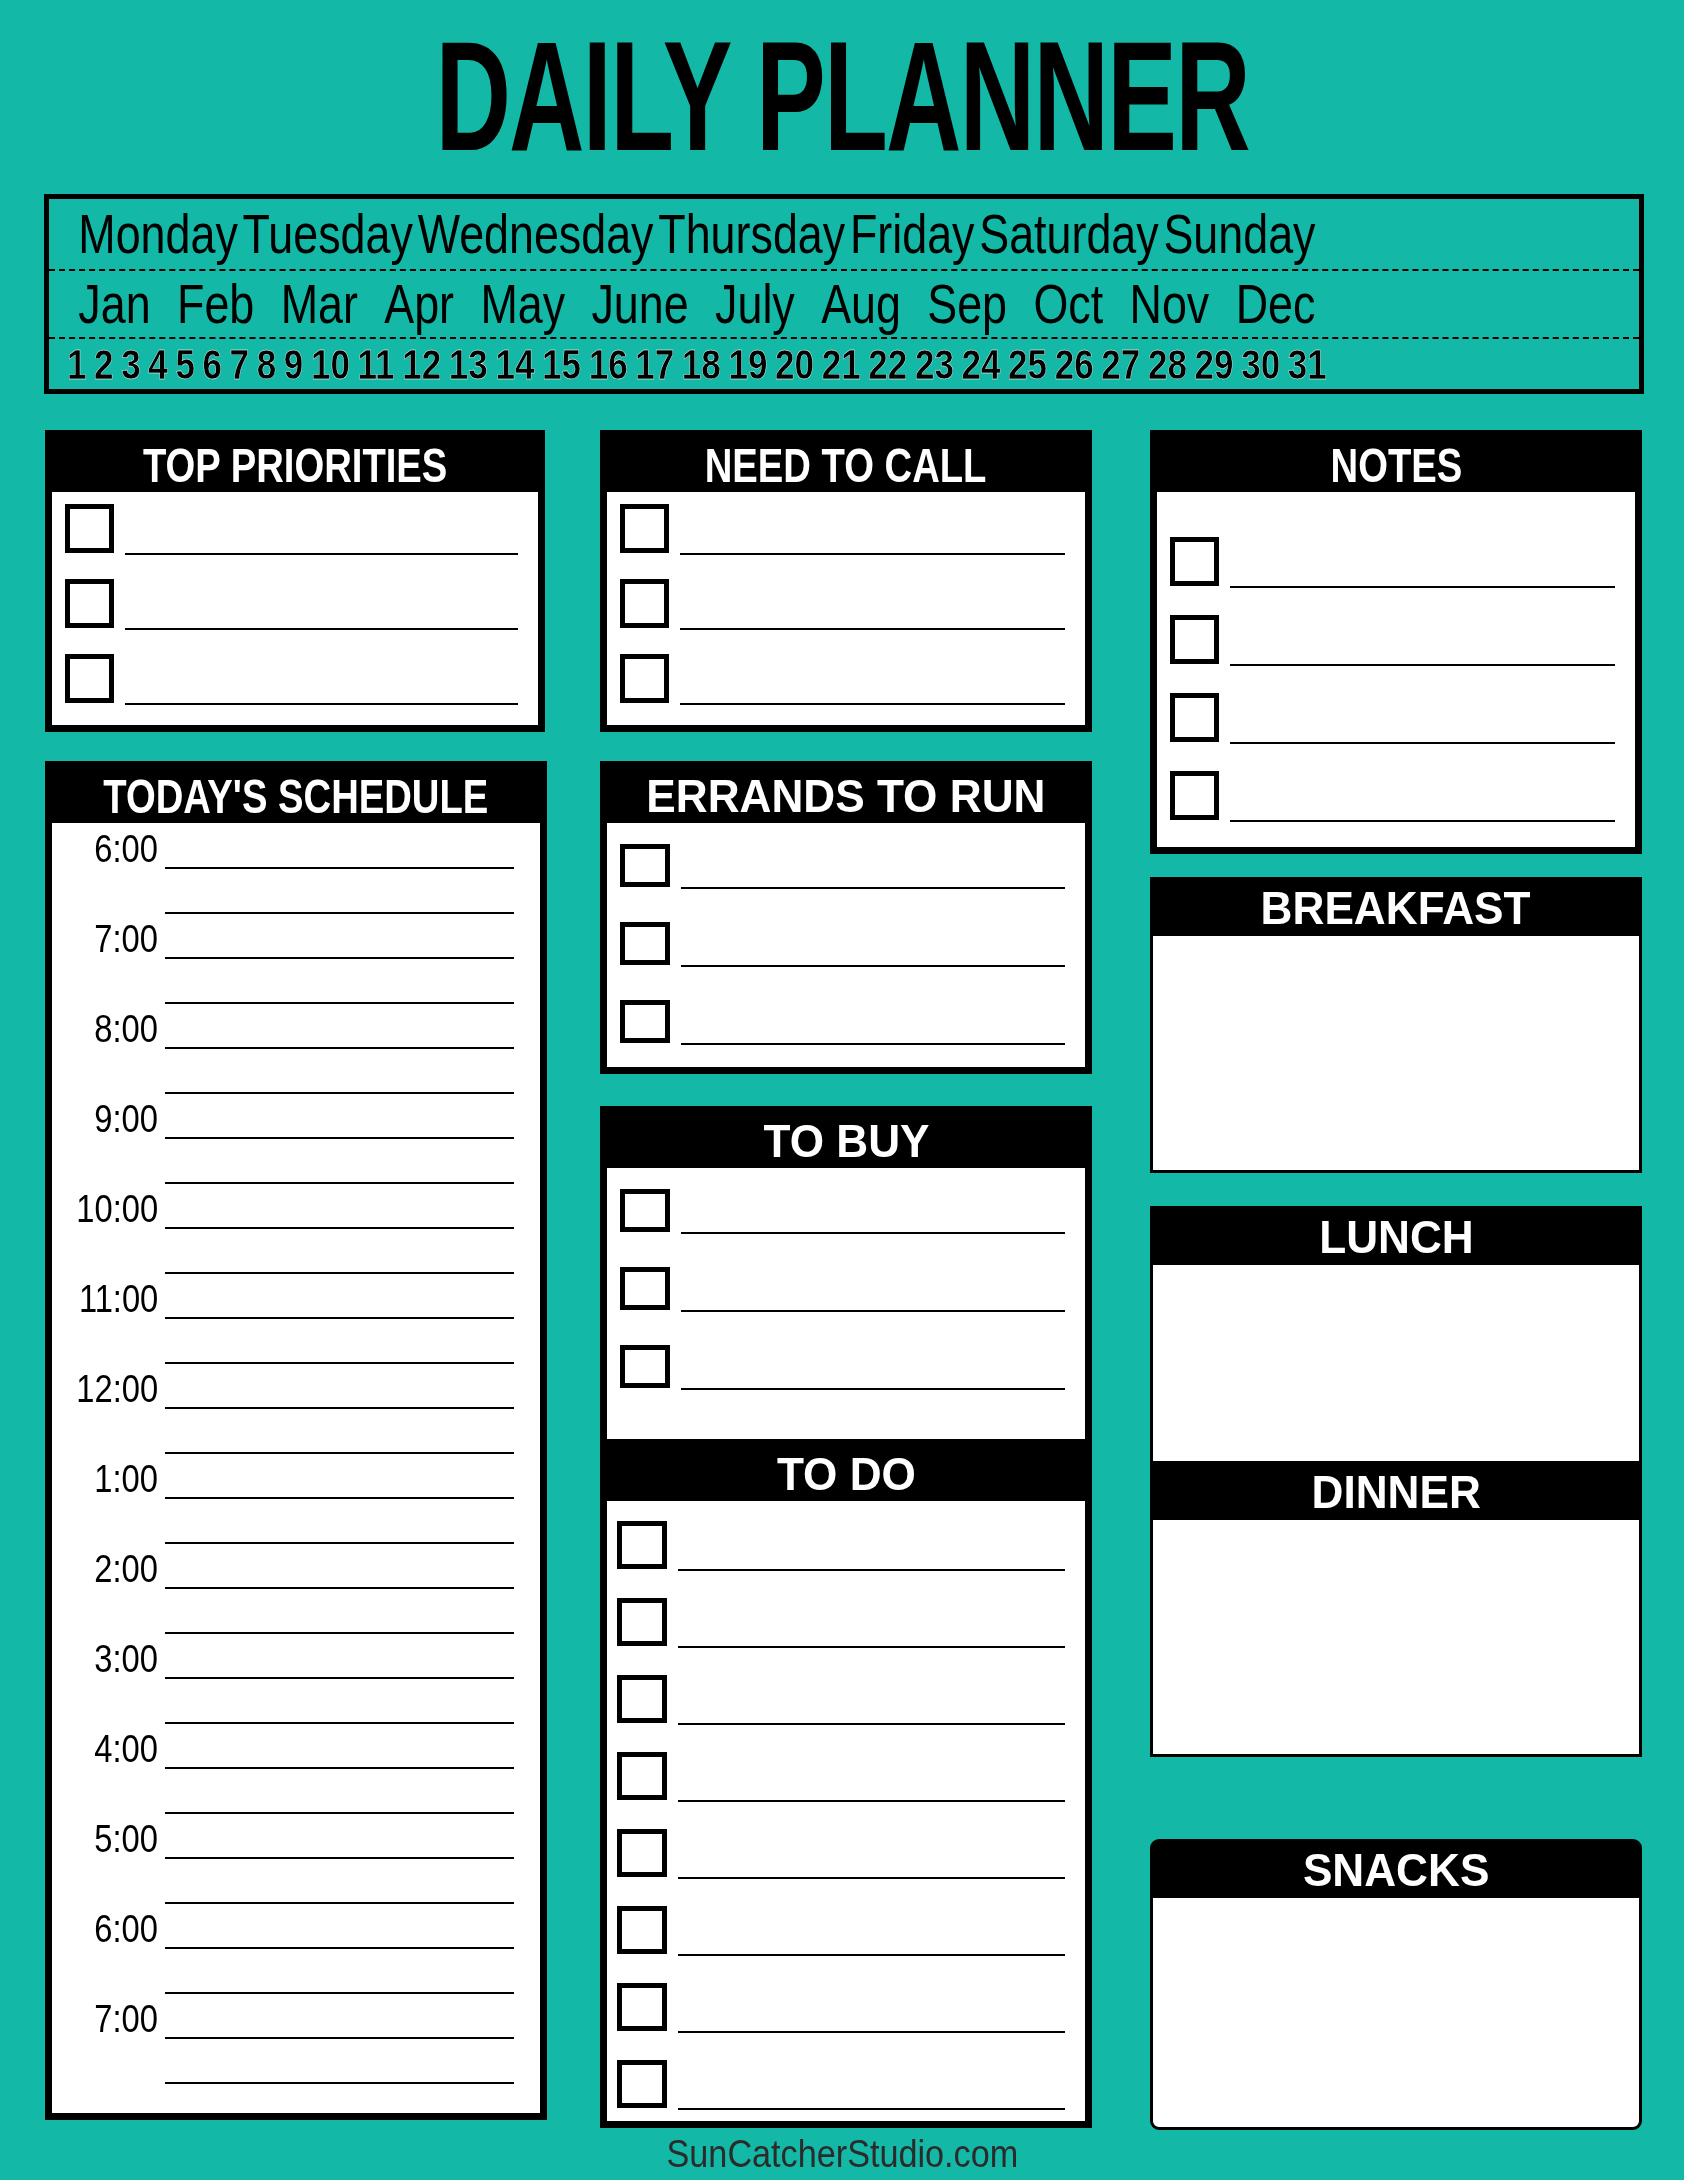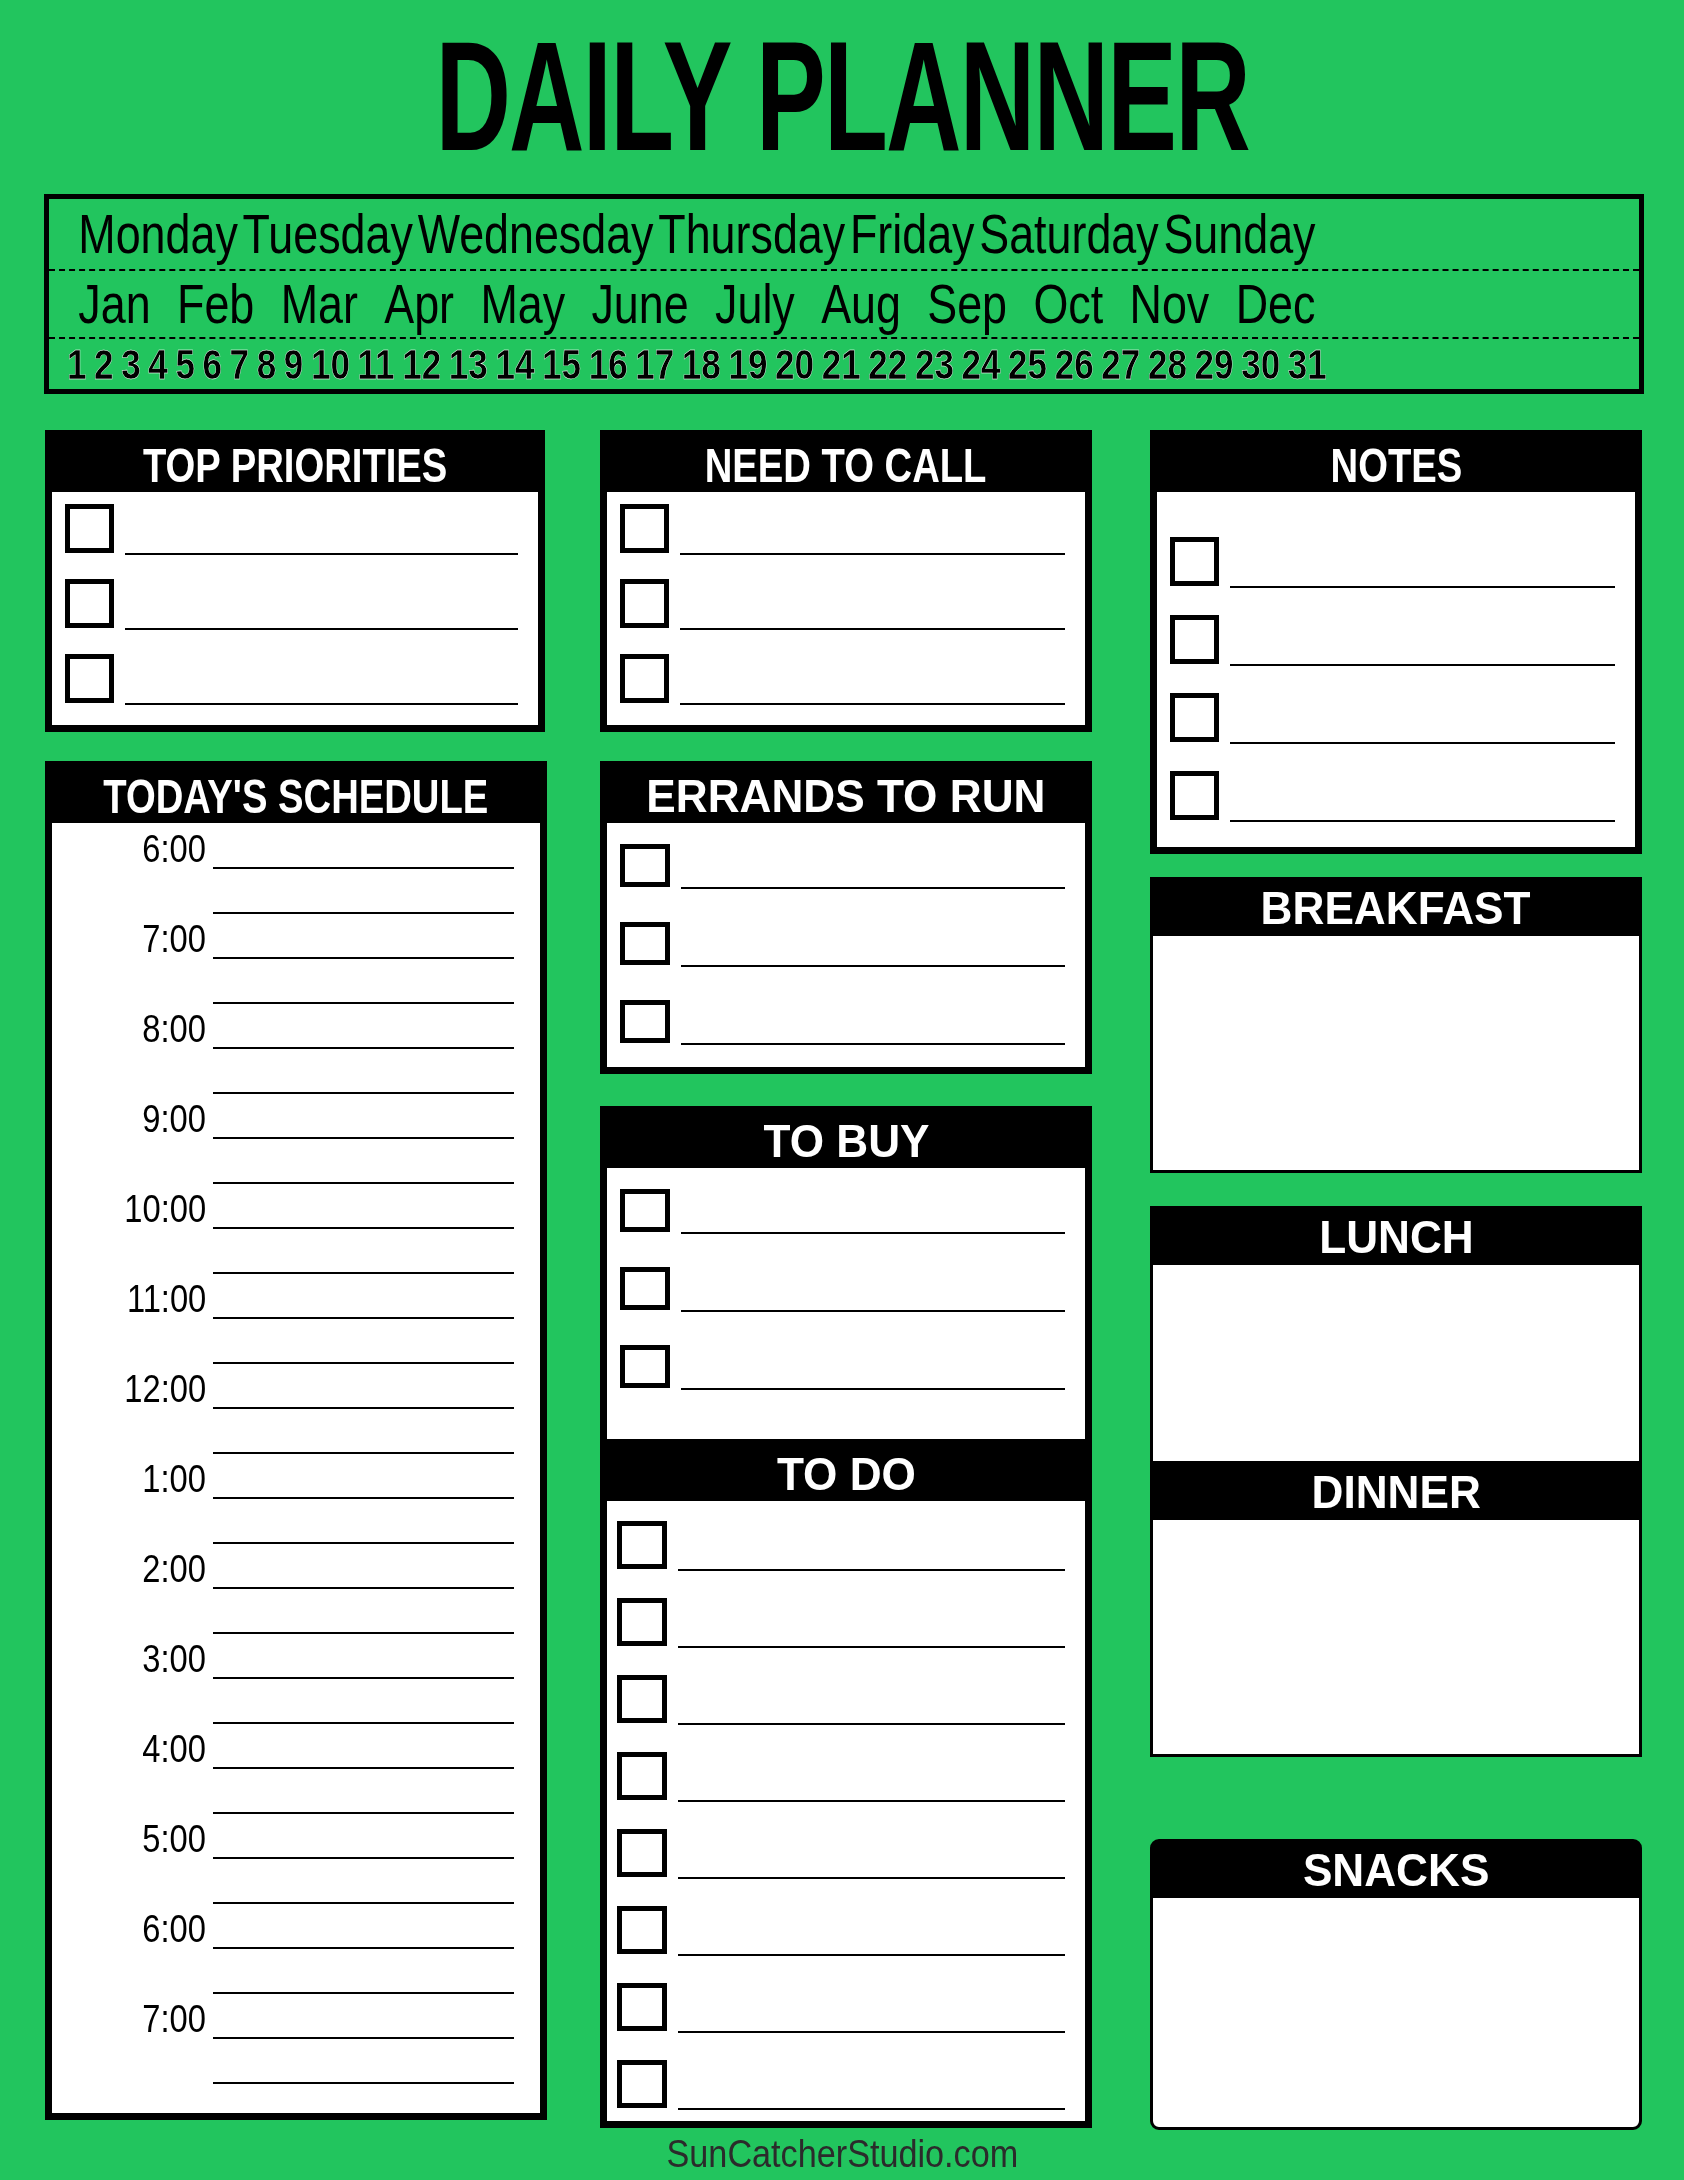--- a/index.html
+++ b/index.html
@@ -1,16 +1,16 @@
 <!DOCTYPE html>
 <html style="font-size:13.6px"><head>
 <meta charset="utf-8">
 <style>
   html,body{margin:0;padding:0;background:#ffffff;}
-  #canvas{position:relative;width:1685px;height:2181px;background:#22c55e;overflow:hidden;
+  #canvas{position:relative;width:1685px;height:2181px;background:#14b8a6;overflow:hidden;
           font-family:"Liberation Sans","DejaVu Sans",sans-serif;color:#000;}
 
   
   .title{position:absolute;top:15.3px;left:0;width:100%;text-align:center;white-space:nowrap;}
   .title-text{display:inline-block;font-weight:bold;font-size:156px;line-height:1.05;
               letter-spacing:-2.6px;transform:scaleX(0.67);transform-origin:50% 50%;}
 
   
   .calendar{position:absolute;left:44px;top:194px;width:1600px;height:200px;
             border:5.1px solid #000;box-sizing:border-box;}
@@ -39,21 +39,21 @@
   .cblist{--padt:12px;--rowh:75px;--cbh:49px;--cbw:49px;--cbml:12.8px;padding-top:var(--padt);}
   .cblist.notes{--padt:45px;--rowh:78px;}
   .cblist.short{--padt:21px;--rowh:78px;--cbh:43px;--cbw:50px;}
   .cblist.todo{--padt:19.6px;--rowh:77px;--cbh:48px;--cbw:50px;--cbml:10.2px;}
   .cbrow{height:var(--rowh);display:flex;align-items:flex-start;}
   .cb{width:var(--cbw);height:var(--cbh);box-sizing:border-box;border:5.1px solid #000;
       background:#fff;margin-left:var(--cbml);flex:0 0 auto;}
   .wline{flex:1;height:var(--cbh);border-bottom:2.6px solid #000;margin-left:11px;margin-right:20.4px;}
 
   
-  .sched-rows{padding-top:0.9px;padding-left:48px;}
+  .sched-rows{padding-top:0.9px;}
   .srow{height:45px;display:flex;align-items:flex-end;}
   .stime{flex:0 0 106px;text-align:right;font-size:38px;line-height:1.02;white-space:nowrap;}
   .stime .tlabel{display:inline-block;transform:scaleX(0.86);transform-origin:100% 50%;}
   .sline{flex:1;border-bottom:2.6px solid #000;margin-left:6.8px;margin-right:25.6px;height:100%;}
 
   
   .footer{position:absolute;top:2133px;left:0;width:100%;text-align:center;}
   .footer-text{display:inline-block;font-size:38px;color:#2b2b2b;transform:scaleX(0.9);white-space:nowrap;}
 </style>
 </head>

